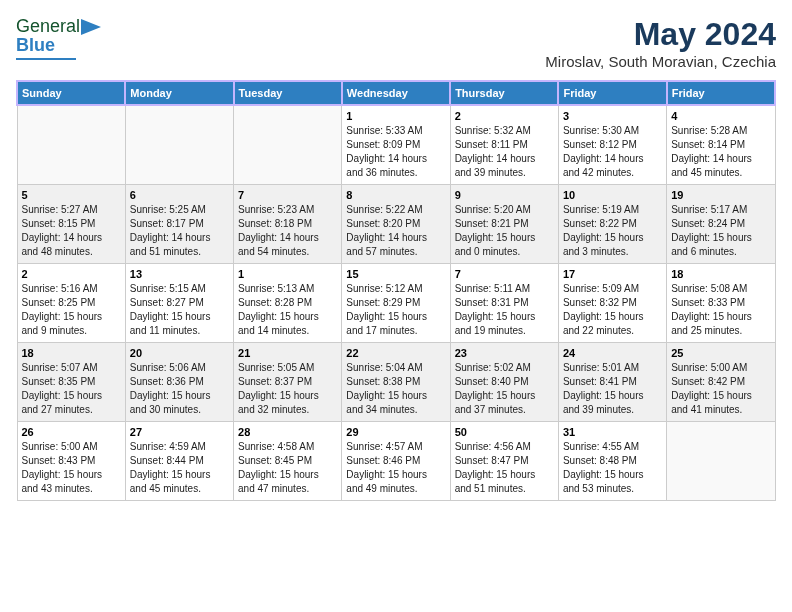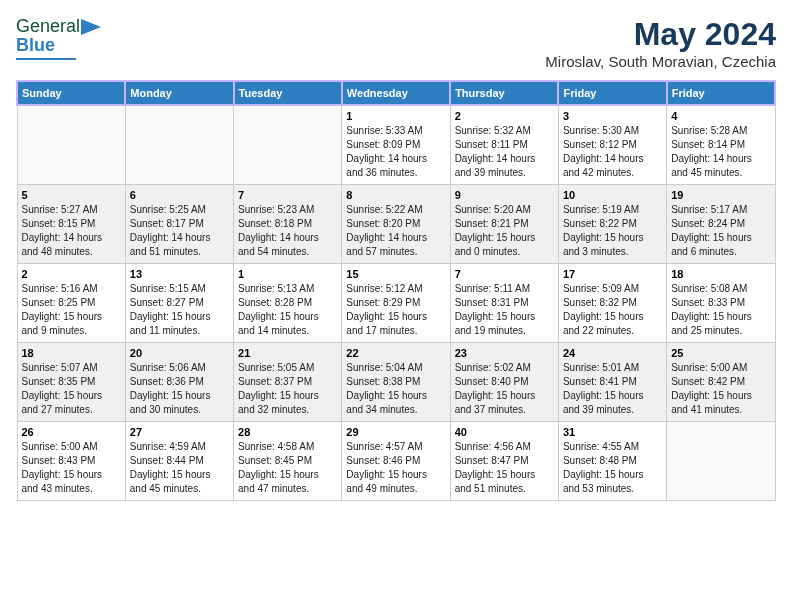--- a/index.html
+++ b/index.html
@@ -232,21 +232,21 @@
         </td>
         <td>
           <div class="day-num">28</div>
           <div class="day-info">Sunrise: 4:58 AM<br>Sunset: 8:45 PM<br>Daylight: 15 hours<br>and 47 minutes.</div>
         </td>
         <td>
           <div class="day-num">29</div>
           <div class="day-info">Sunrise: 4:57 AM<br>Sunset: 8:46 PM<br>Daylight: 15 hours<br>and 49 minutes.</div>
         </td>
         <td>
-          <div class="day-num">40</div>
+          <div class="day-num">50</div>
           <div class="day-info">Sunrise: 4:56 AM<br>Sunset: 8:47 PM<br>Daylight: 15 hours<br>and 51 minutes.</div>
         </td>
         <td>
           <div class="day-num">31</div>
           <div class="day-info">Sunrise: 4:55 AM<br>Sunset: 8:48 PM<br>Daylight: 15 hours<br>and 53 minutes.</div>
         </td>
         <td class="empty-cell"></td>
       </tr>
     </tbody>
 </table>

